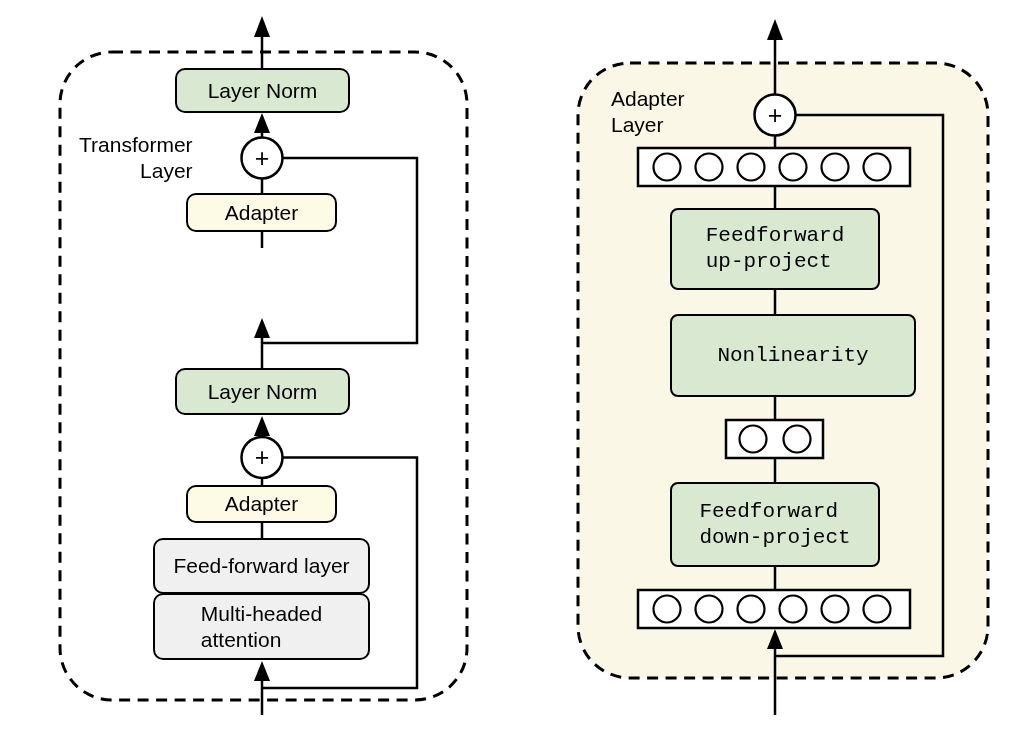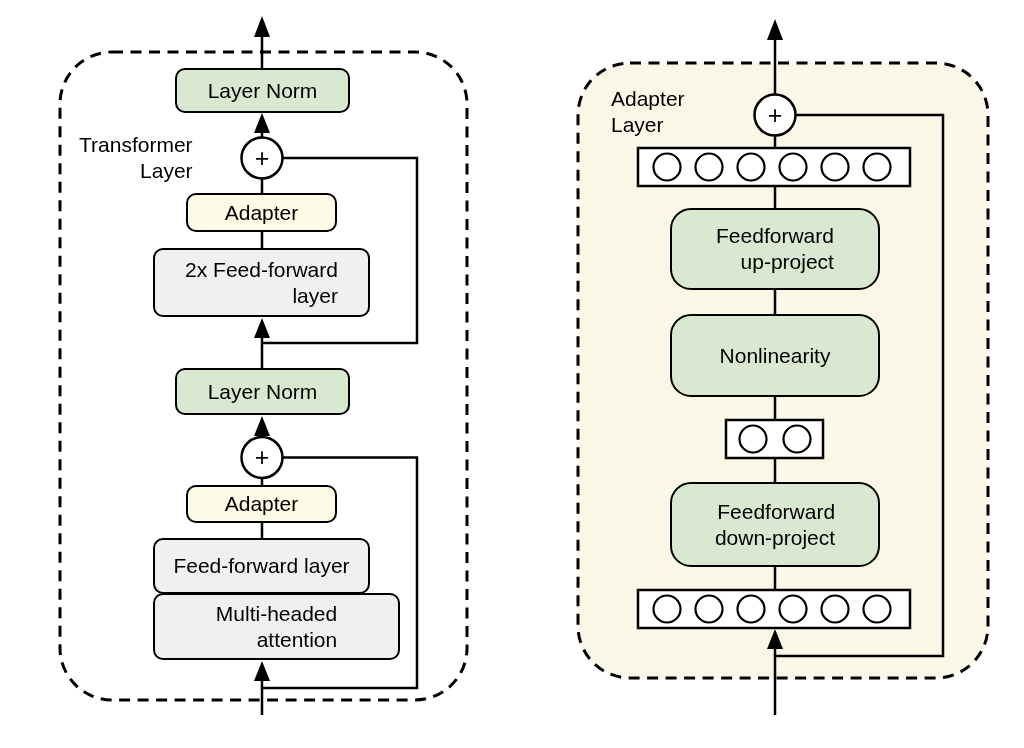--- a/index.html
+++ b/index.html
@@ -31,25 +31,25 @@
     font-family:"Liberation Sans","DejaVu Sans",sans-serif;
     font-size:25px;fill:#000;text-anchor:middle;
   }
   
   .node{
     position:absolute;
     display:flex;align-items:center;justify-content:center;
     border:2.5px solid #000;
     box-sizing:border-box;
     font-size:21px;line-height:1.22;
-    text-align:right;
+    text-align:left;
   }
   .node span{white-space:pre-line;}
   .r10{border-radius:10px;}
-  .r16{border-radius:21px;}
+  .r16{border-radius:8px;font-family:Liberation Mono, monospace;}
   .green{background:var(--box-green);}
   .yellow{background:var(--box-yellow);}
   .gray{background:var(--box-gray);}
   .panel-label{
     position:absolute;
     font-size:21px;line-height:1.24;
     white-space:pre-line;
   }
 </style>
 </head>
@@ -146,51 +146,47 @@
 Layer</div>
 
   <div class="node green r10" style="left:175px;top:68px;width:175px;height:45px;">
     <span>Layer Norm</span>
   </div>
 
   <div class="node yellow r10" style="left:186px;top:193px;width:151px;height:39px;">
     <span>Adapter</span>
   </div>
 
-  <div class="node gray r10" style="left:153px;top:248px;width:217px;height:69px;">
-    <span>2x Feed-forward
-layer</span>
-  </div>
 
   <div class="node green r10" style="left:175px;top:368px;width:175px;height:47px;">
     <span>Layer Norm</span>
   </div>
 
   <div class="node yellow r10" style="left:186px;top:485px;width:151px;height:38px;">
     <span>Adapter</span>
   </div>
 
   <div class="node gray r10" style="left:153px;top:538px;width:217px;height:56px;">
     <span>Feed-forward layer</span>
   </div>
 
-  <div class="node gray r10" style="left:153px;top:593px;width:247px;height:67px;">
+  <div class="node gray r10" style="left:153px;top:593px;width:217px;height:67px;">
     <span>Multi-headed
 attention</span>
   </div>
 
   <div class="panel-label" style="left:611px;top:86px;">Adapter
 Layer</div>
 
   <div class="node green r16" style="left:670px;top:208px;width:210px;height:82px;">
     <span>Feedforward
 up-project</span>
   </div>
 
-  <div class="node green r16" style="left:670px;top:314px;width:210px;height:83px;">
+  <div class="node green r16" style="left:670px;top:314px;width:246px;height:83px;">
     <span>Nonlinearity</span>
   </div>
 
   <div class="node green r16" style="left:670px;top:482px;width:210px;height:85px;">
     <span>Feedforward
 down-project</span>
   </div>
 
 </div>
 

